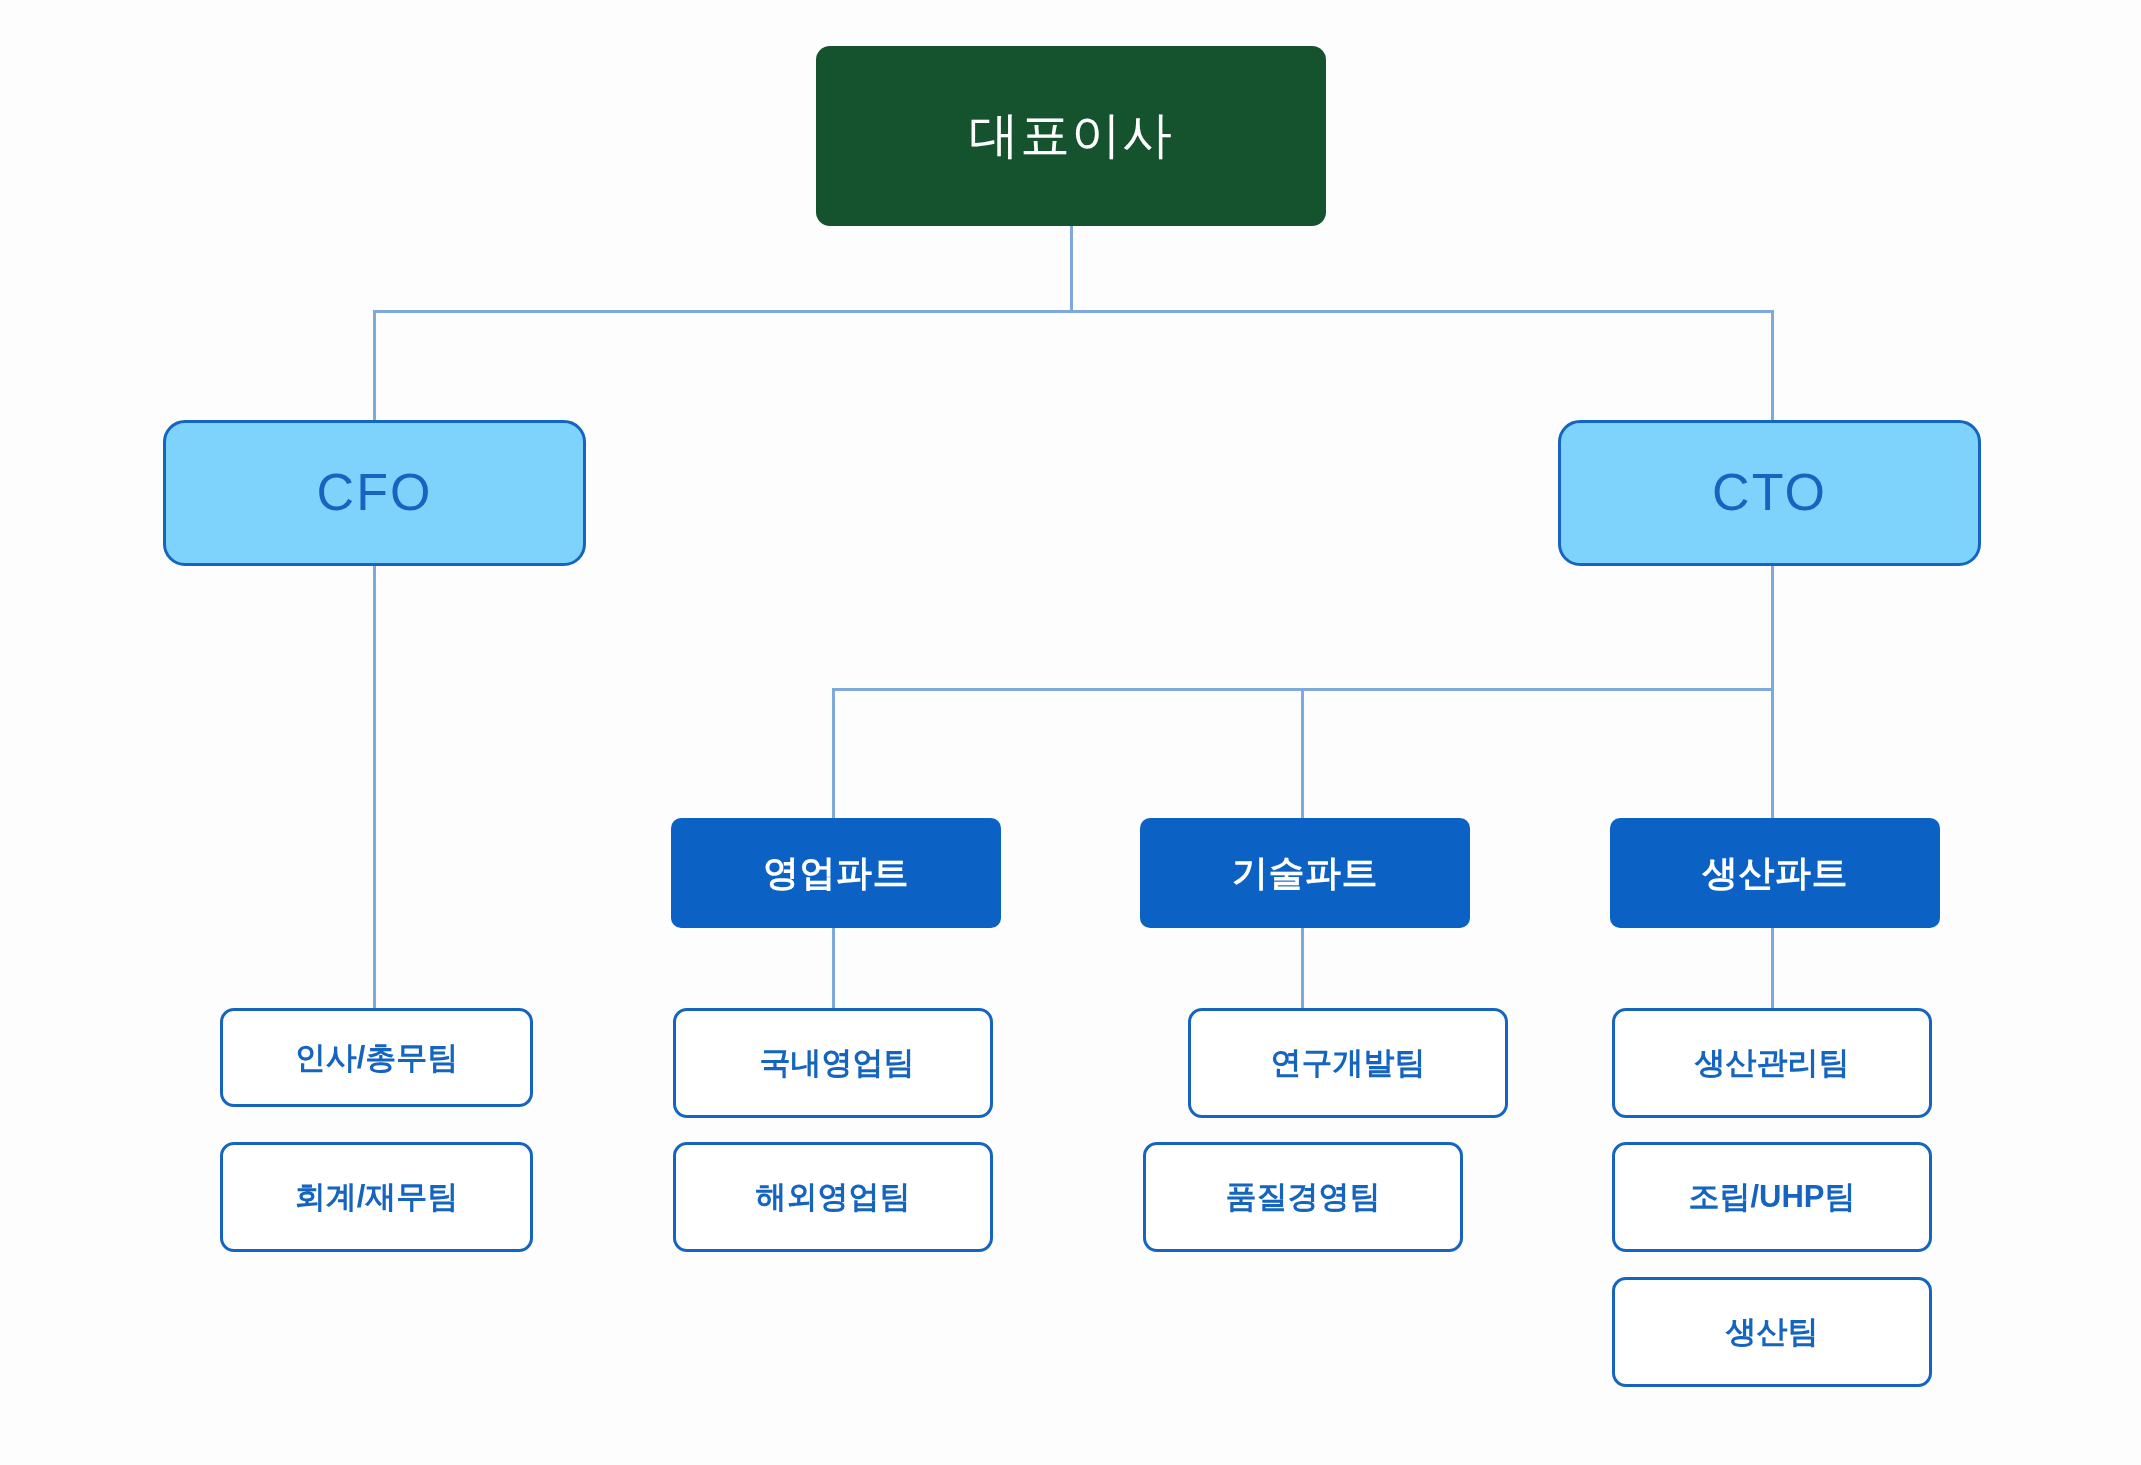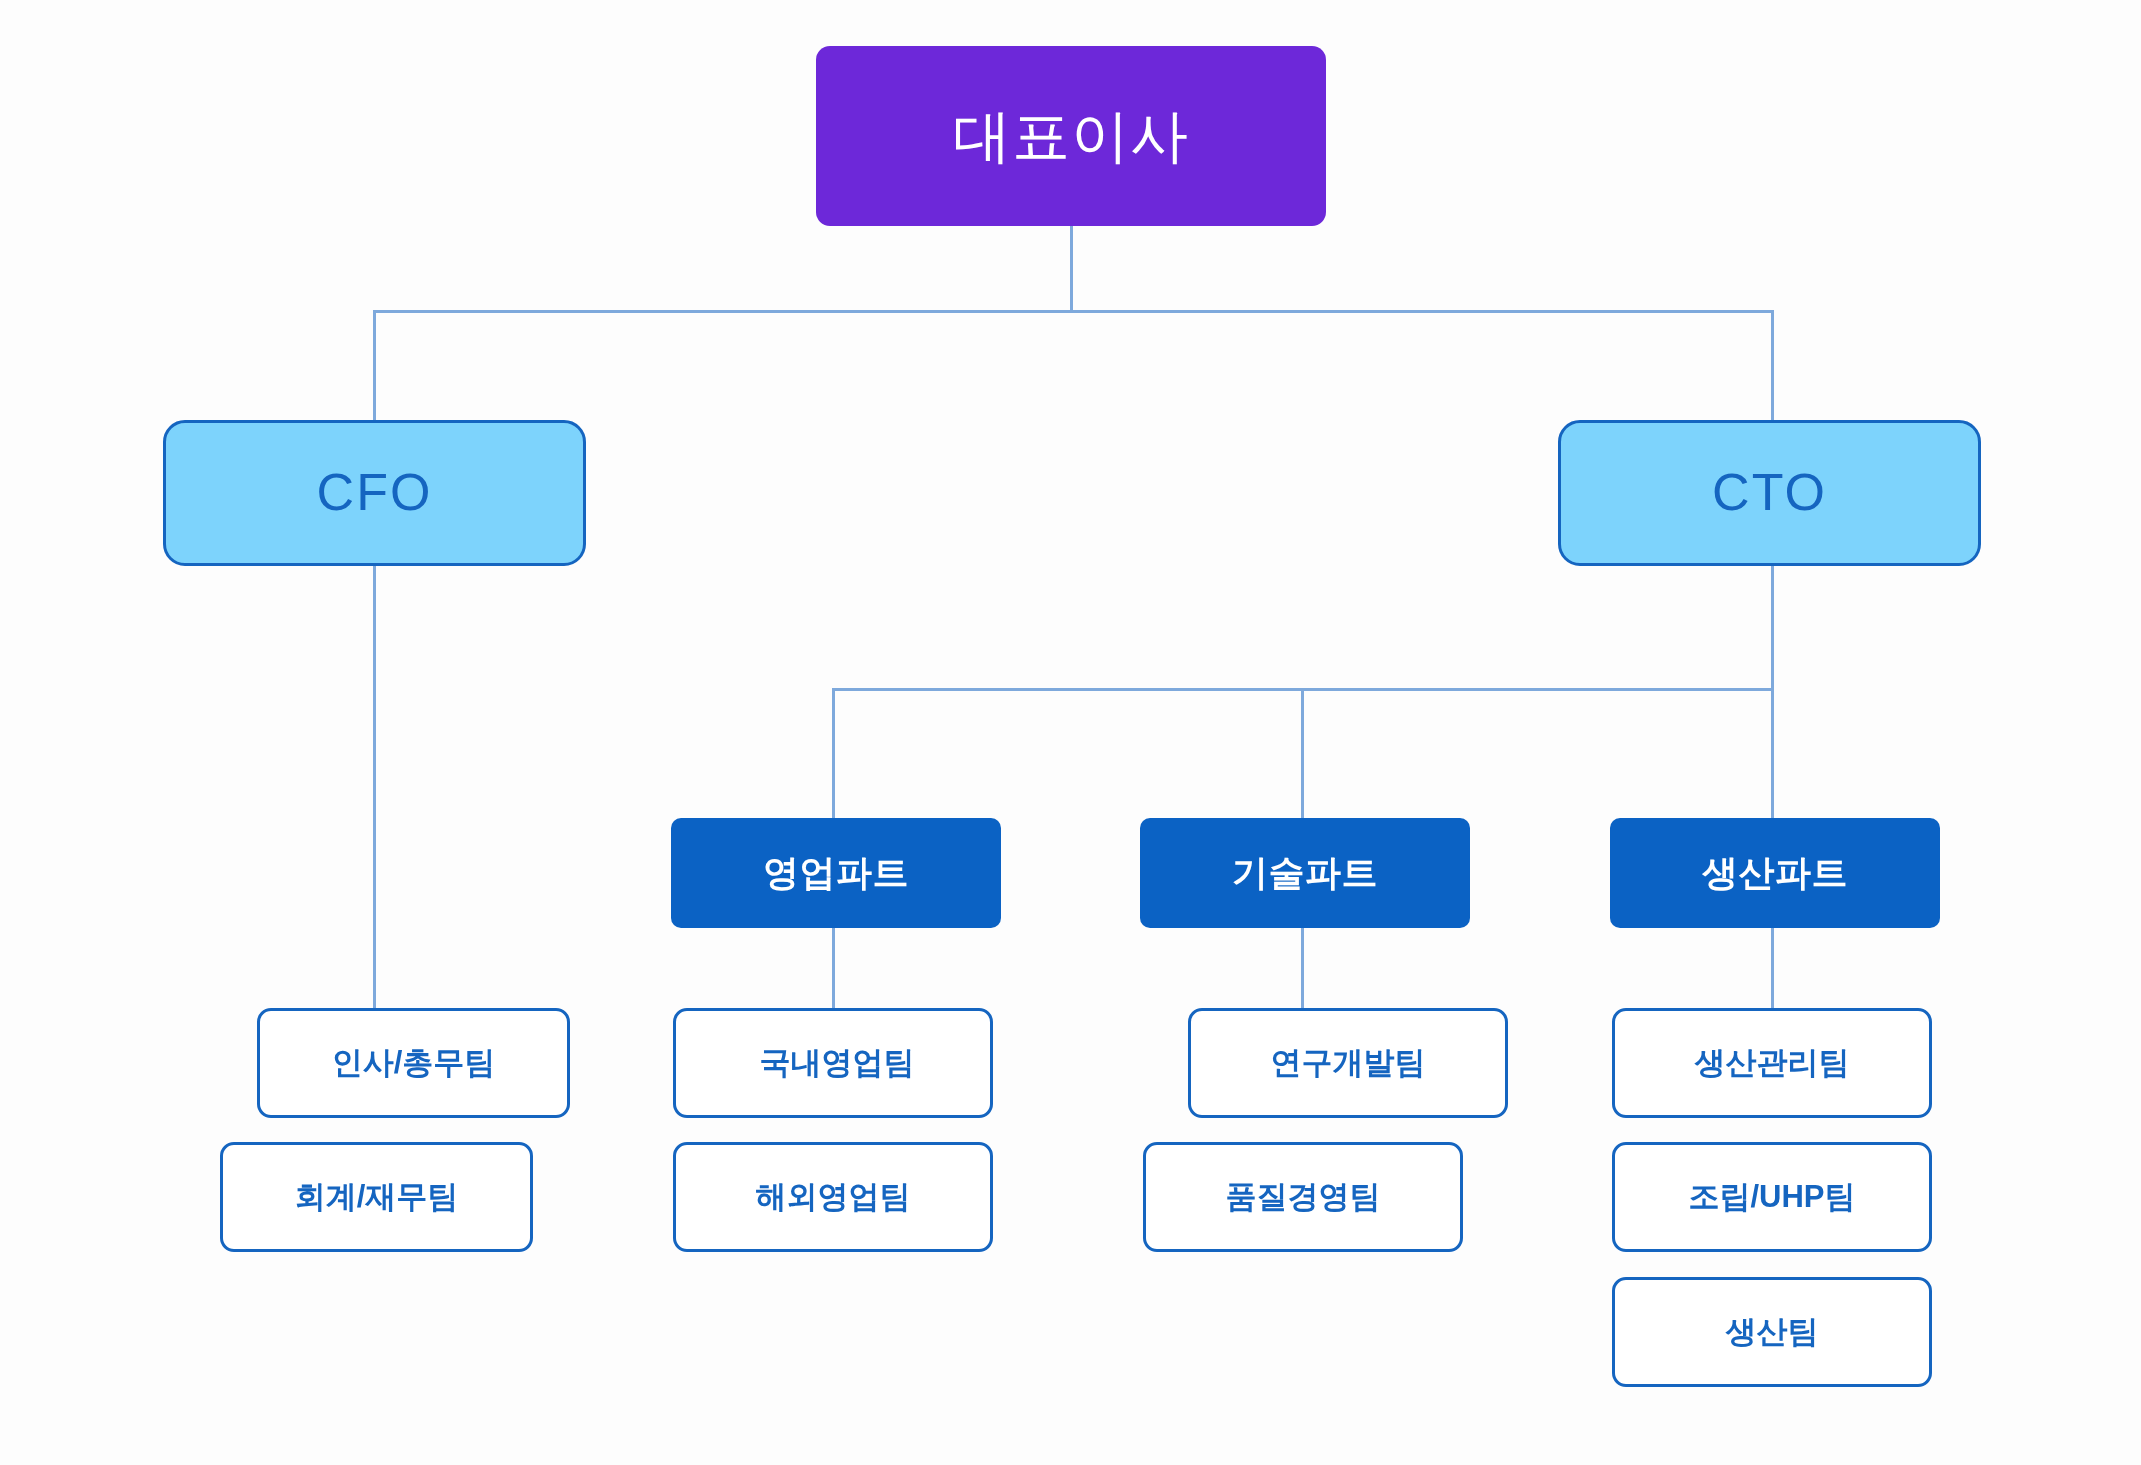--- a/index.html
+++ b/index.html
@@ -36,24 +36,24 @@
     align-items: center;
     justify-content: center;
     text-align: center;
     z-index: 3;
     line-height: 1.15;
     white-space: nowrap;
   }
 
   
   .node-root {
-    background: #6d28d9;
+    background: #14532d;
     color: #ffffff;
     border-radius: 14px;
-    font-size: 58px;
+    font-size: 50px;
     font-weight: 400;
     letter-spacing: 1px;
   }
 
   
   .node-exec {
     background: #7dd3fc;
     color: #1565c0;
     border: 3px solid #1565c0;
     border-radius: 22px;
@@ -118,21 +118,21 @@
 
   <div class="node node-exec" style="left:1558px; top:420px; width:423px; height:146px;">CTO</div>
 
 
   <div class="node node-part" style="left:671px; top:818px; width:330px; height:110px;">영업파트</div>
 
   <div class="node node-part" style="left:1140px; top:818px; width:330px; height:110px;">기술파트</div>
 
   <div class="node node-part" style="left:1610px; top:818px; width:330px; height:110px;">생산파트</div>
 
-  <div class="node node-team" style="left:220px; top:1008px; width:313px; height:110px;margin-left:37px;">인사/총무팀</div>
+  <div class="node node-team" style="left:220px; top:1008px; width:313px; height:99px;">인사/총무팀</div>
 
   <div class="node node-team" style="left:220px; top:1142px; width:313px; height:110px;">회계/재무팀</div>
 
   <div class="node node-team" style="left:673px; top:1008px; width:320px; height:110px;padding-left:8px;">국내영업팀</div>
 
   <div class="node node-team" style="left:673px; top:1142px; width:320px; height:110px;">해외영업팀</div>
 
   <div class="node node-team" style="left:1188px; top:1008px; width:320px; height:110px;text-align:center;">연구개발팀</div>
 
   <div class="node node-team" style="left:1612px; top:1008px; width:320px; height:110px;">생산관리팀</div>

